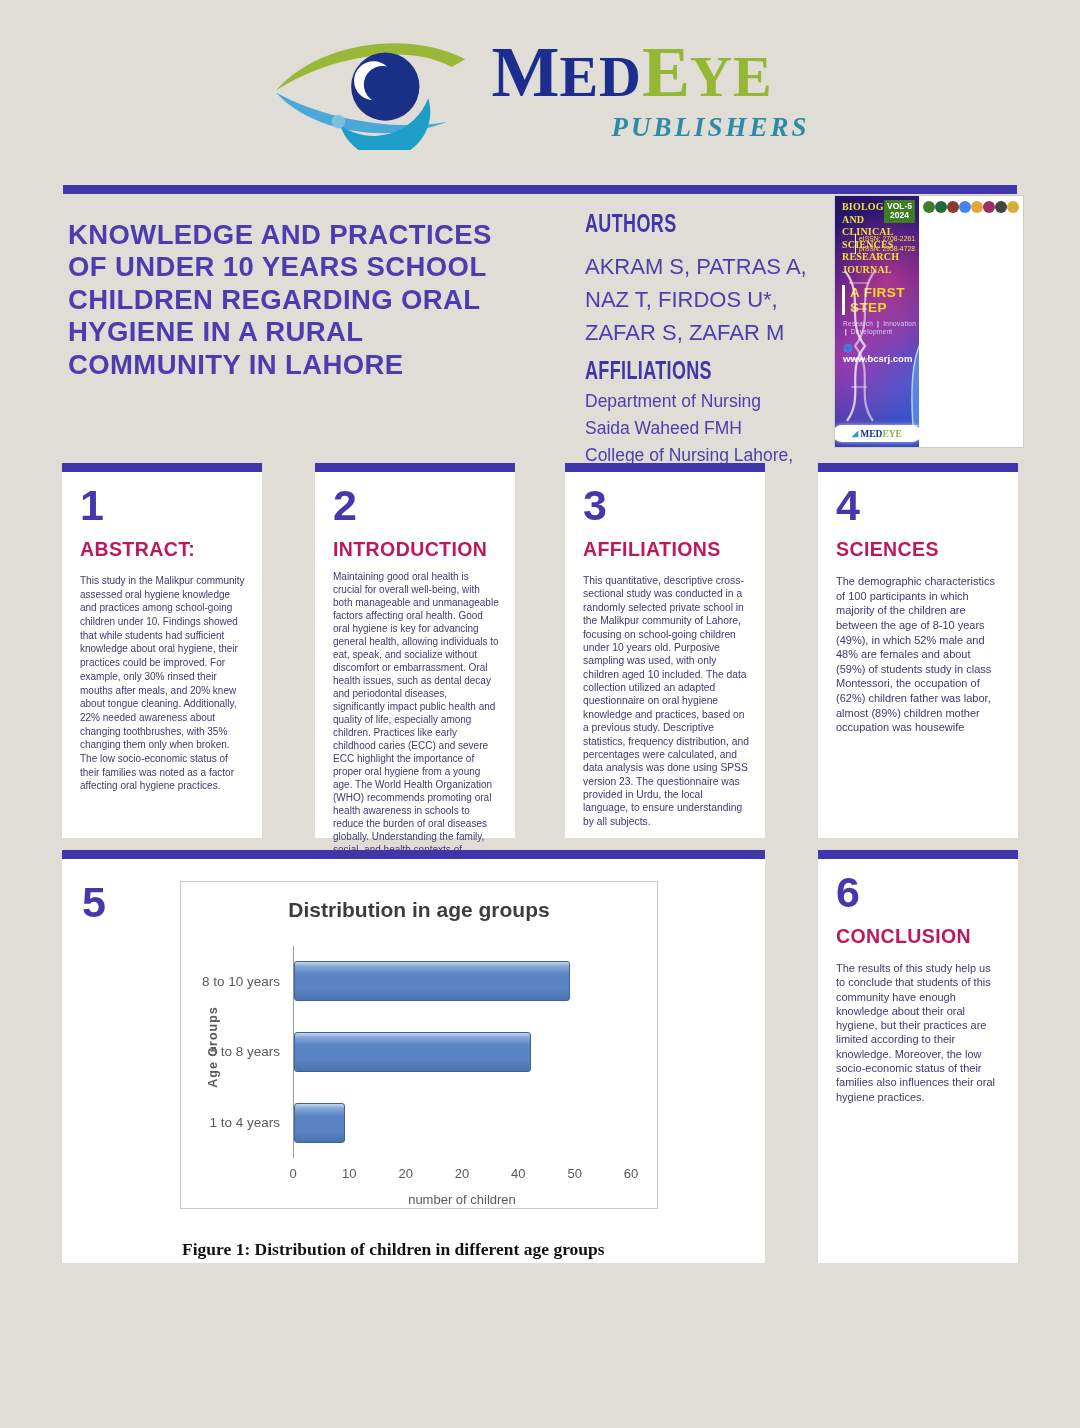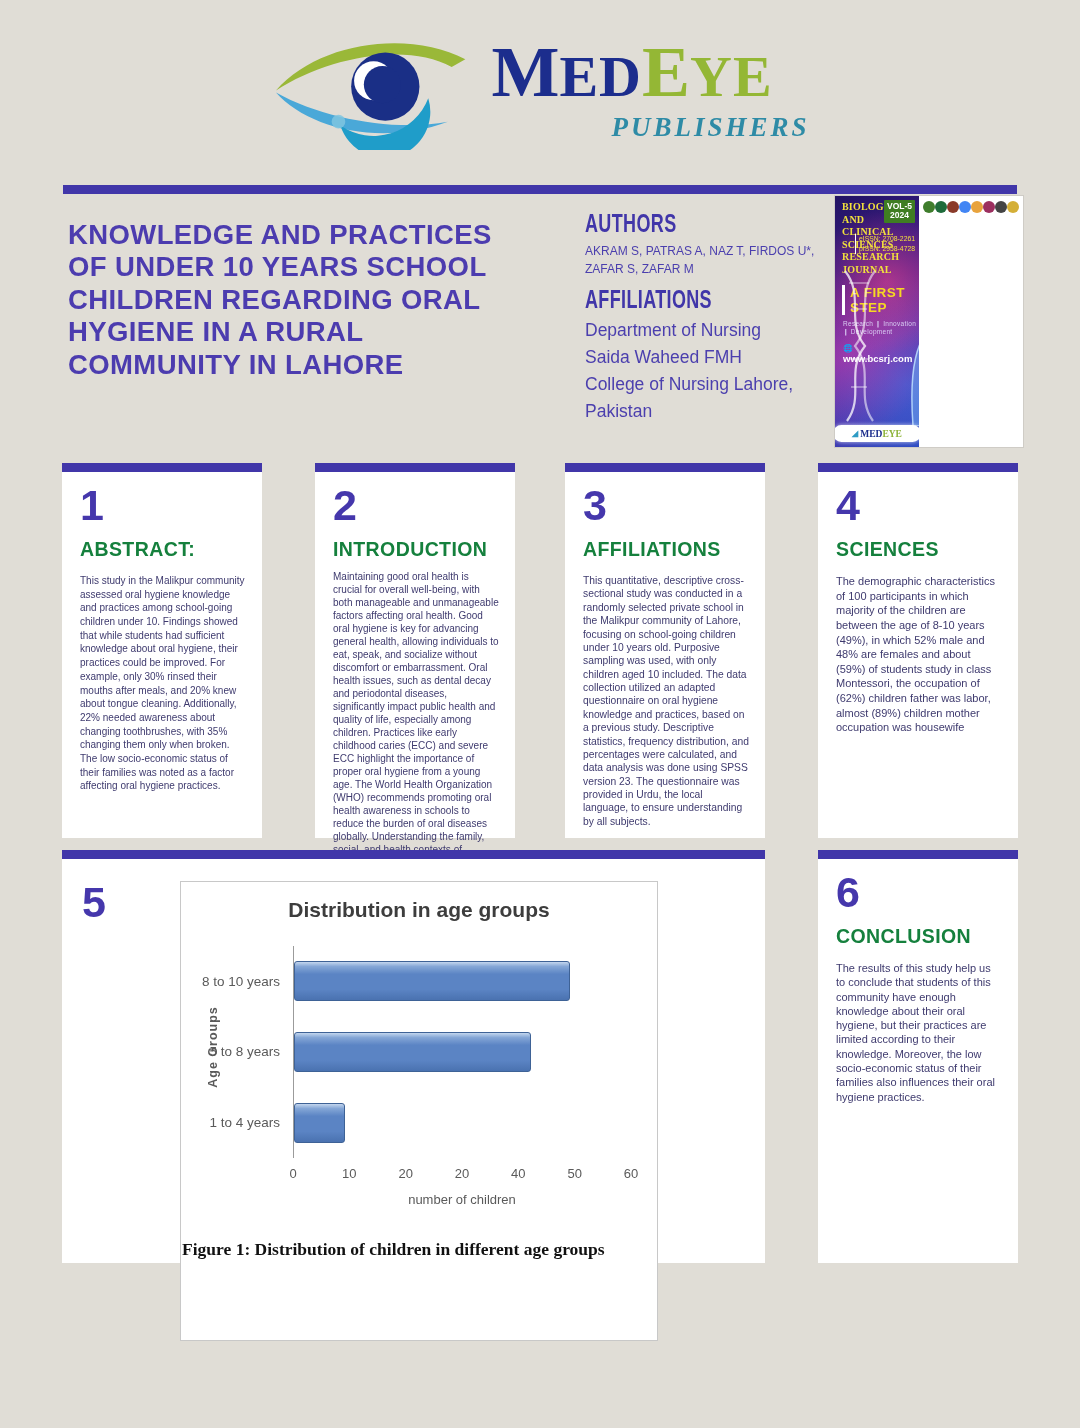--- a/index.html
+++ b/index.html
@@ -21,21 +21,21 @@
   .logo-line2{font-family:"Liberation Serif", serif;font-style:italic;font-weight:bold;
     font-size:27px;color:#2e8ba6;letter-spacing:3px;text-align:center;margin-top:4px;padding-left:120px;}
   
   .divider{position:absolute;top:185px;left:63px;width:954px;height:9px;background:#4136a9;}
   
   .poster-title{position:absolute;left:68px;top:219px;width:460px;
     font-size:27.5px;font-weight:bold;color:#4c3caf;line-height:1.18;letter-spacing:.4px;}
   .authors-block{position:absolute;left:585px;top:210px;width:252px;color:#4b3fae;}
   .block-label{display:inline-block;transform:scaleX(.72);transform-origin:left center;
     font-weight:bold;font-size:25px;color:#4136a9;letter-spacing:.5px;line-height:1.1;}
-  .authors-text{font-size:12px;line-height:1.5;margin:4px 0 8px 0;color:#4b3fae;}
+  .authors-text{font-size:22px;line-height:1.5;margin:12px 0 8px 0;color:#4b3fae;}
   .affil-text{font-size:17.5px;line-height:1.55;margin-top:4px;white-space:pre-line;color:#4b3fae;}
   
   .cover{position:absolute;left:835px;top:196px;width:188px;height:251px;background:#fff;
     box-shadow:0 0 0 1px #cfccc6;display:flex;flex-direction:row;}
   .cover-main{position:relative;flex:1;overflow:hidden;
     background:
       radial-gradient(circle at 62% 34%, rgba(255,70,140,.55), transparent 42%),
       radial-gradient(circle at 18% 62%, rgba(250,60,170,.40), transparent 48%),
       radial-gradient(circle at 85% 75%, rgba(60,140,255,.45), transparent 55%),
       linear-gradient(155deg,#221364 0%,#3b1d87 32%,#67289c 58%,#2b3db4 100%);}
@@ -55,35 +55,35 @@
     background:#fff;border-radius:10px;width:88px;height:17px;display:flex;align-items:center;justify-content:center;
     font-family:"Liberation Serif", serif;font-weight:bold;font-size:9.5px;box-shadow:0 0 4px rgba(255,255,255,.7);}
   .medeye-oval .m1{color:#1b2d8c;} .medeye-oval .m2{color:#8db339;}
   .medeye-oval .leaf{color:#2e9bc4;font-size:8px;margin-right:2px;}
   .logo-strip{height:21px;background:#fff;display:flex;align-items:center;justify-content:space-around;padding:0 4px;}
   .strip-dot{width:12px;height:12px;border-radius:50%;}
   
   .panel{position:absolute;background:#fff;border-top:9px solid #4136a9;box-sizing:border-box;
     padding:12px 16px 0 18px;}
   .panel .num{font-size:43px;font-weight:bold;color:#4537ac;line-height:1;}
-  .panel .head{margin-top:11px;font-size:19.5px;font-weight:bold;color:#15803d;letter-spacing:.4px;}
+  .panel .head{margin-top:11px;font-size:19.5px;font-weight:bold;color:#be185d;letter-spacing:.4px;}
   .panel .body{margin-top:13px;color:#3e3a6e;}
   .p1{left:62px;top:463px;width:200px;height:375px;}
   .p2{left:315px;top:463px;width:200px;height:375px;}
   .p3{left:565px;top:463px;width:200px;height:375px;}
   .p4{left:818px;top:463px;width:200px;height:375px;}
   .p1 .body{font-size:10px;line-height:1.37;}
   .p2 .body{font-size:10px;line-height:1.3;margin-top:9px;}
   .p3 .body{font-size:10.3px;line-height:1.3;}
   .p4 .body{font-size:11px;line-height:1.33;}
   .p5{left:62px;top:850px;width:703px;height:413px;}
   .p6{left:818px;top:850px;width:200px;height:413px;}
   .p6 .body{font-size:11px;line-height:1.3;}
   
-  .chart-box{position:absolute;left:118px;top:22px;width:478px;height:460px;background:#fff;
+  .chart-box{position:absolute;left:118px;top:22px;width:478px;height:328px;background:#fff;
     border:1px solid #c8c8c8;box-sizing:border-box;}
   .chart-title{text-align:center;margin-top:16px;font-size:21px;font-weight:bold;color:#3d3d3d;}
   .plot{position:absolute;left:112px;top:64px;width:338px;height:212px;border-left:1.5px solid #9b9b9b;}
   .bars{position:absolute;inset:0;display:flex;flex-direction:column;justify-content:space-around;}
   .bar-row{display:flex;align-items:center;height:33.33%;}
   .bar{height:40px;border:1px solid #3e6296;border-radius:3px;box-sizing:border-box;
     background:linear-gradient(180deg,#c3d6ee 0%,#84a6d6 12%,#5b84c4 32%,#5b84c4 72%,#4a72b0 100%);}
   .cats{position:absolute;left:18px;top:64px;width:88px;height:212px;display:flex;flex-direction:column;justify-content:space-around;}
   .cat{height:33.33%;display:flex;align-items:center;justify-content:flex-end;
     font-size:13.5px;color:#5a5a5a;padding-right:7px;}

